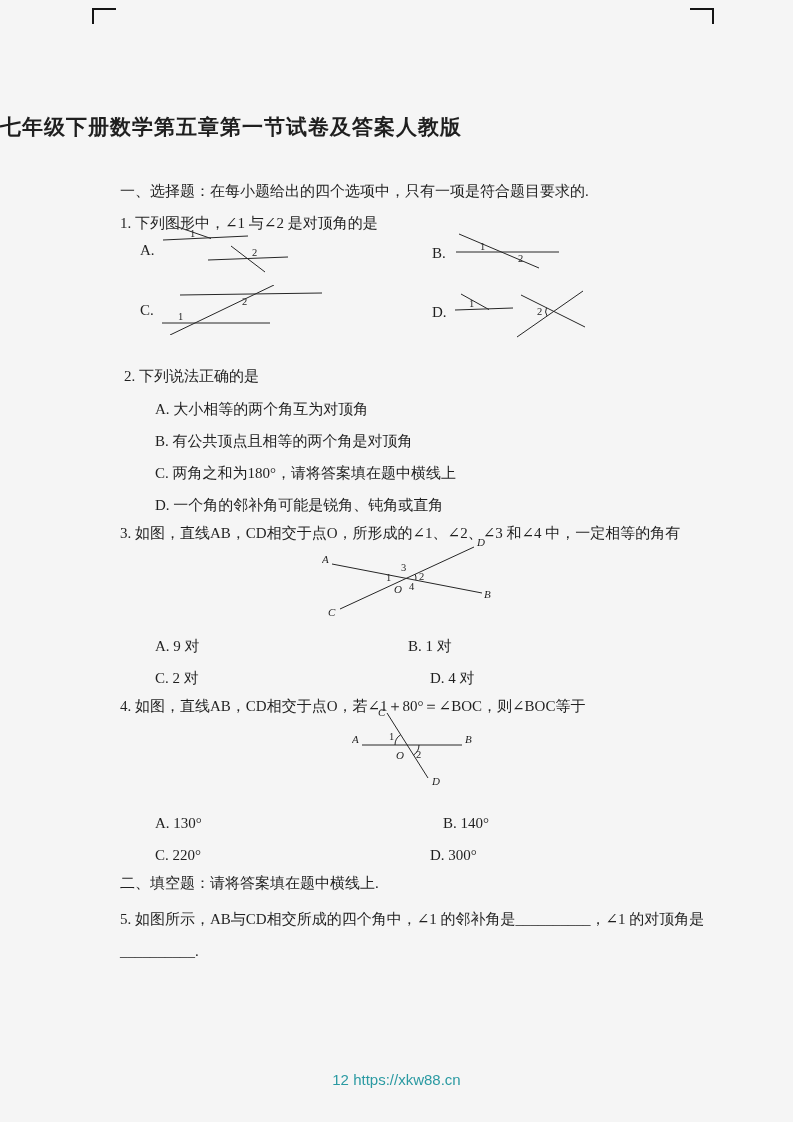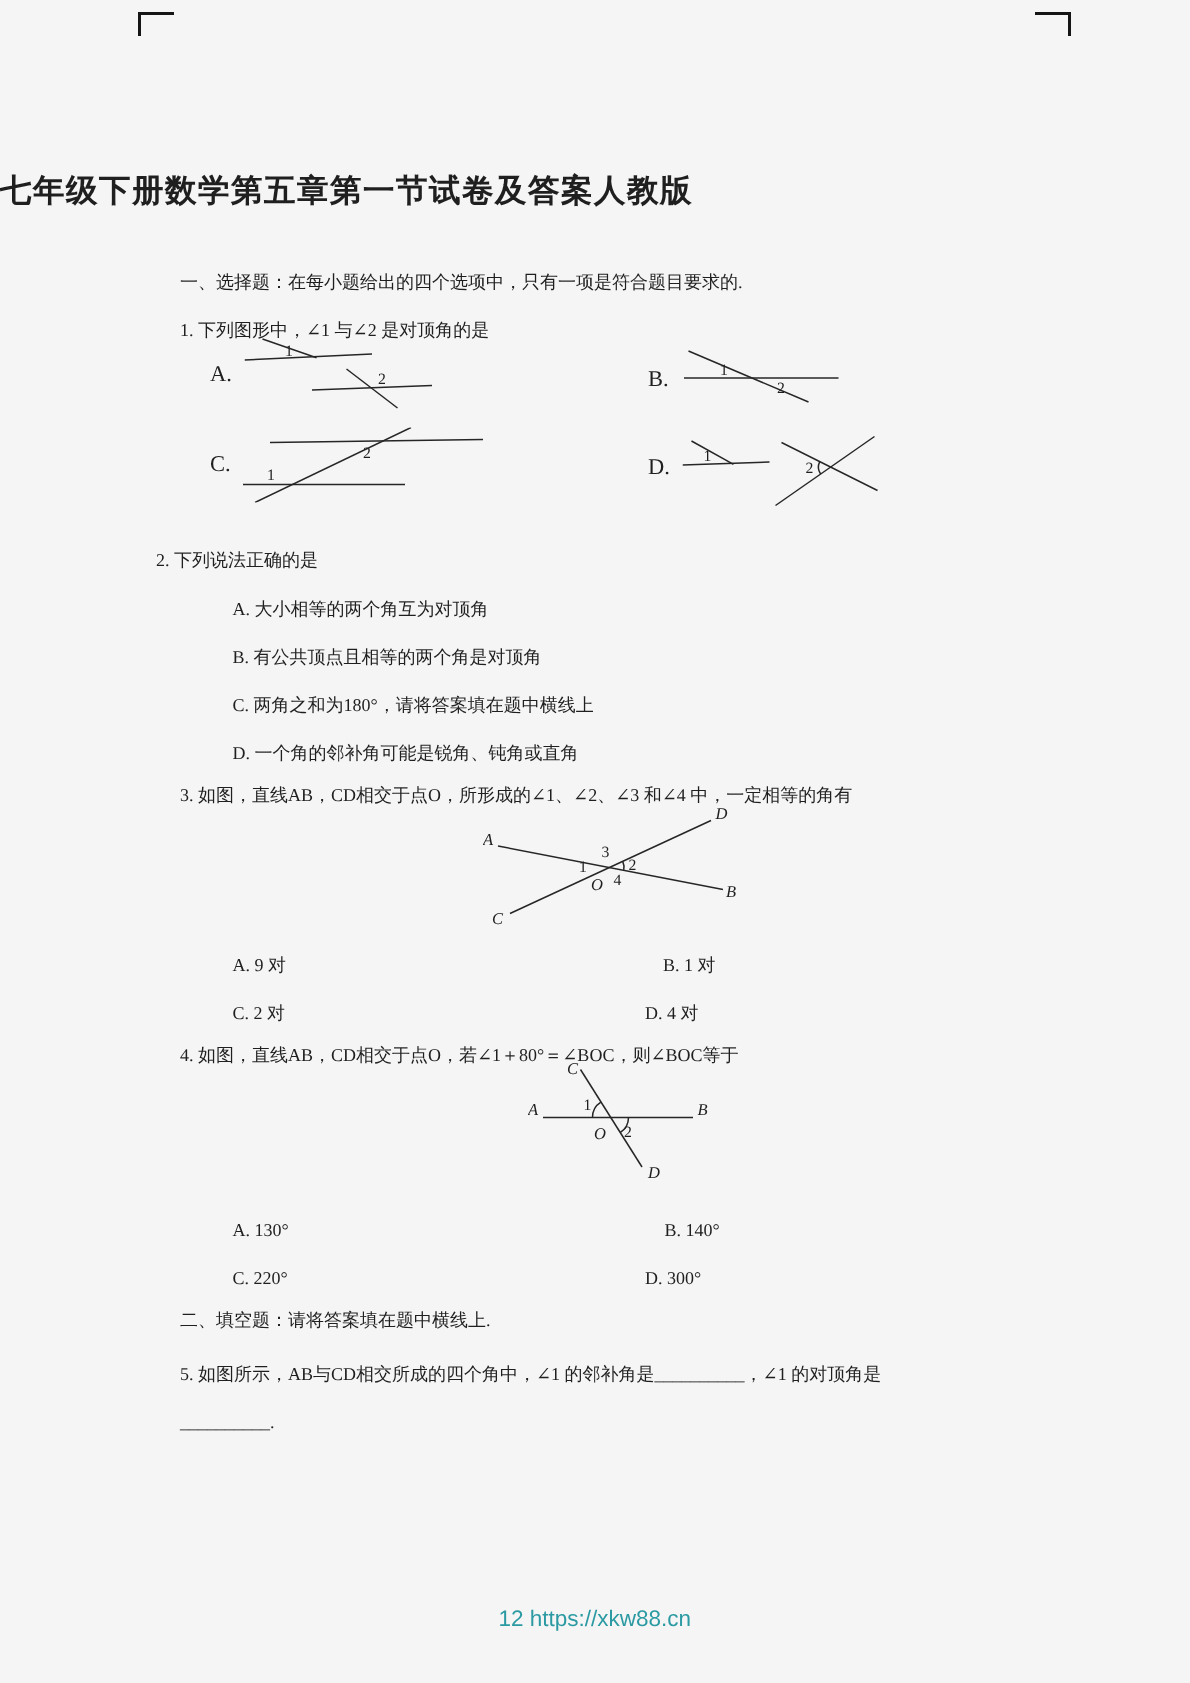--- a/index.html
+++ b/index.html
@@ -8,21 +8,21 @@
     background:#f5f5f5;color:#1f1f1f;
     font-family:"Liberation Serif","DejaVu Serif",serif;
   }
   .crop{position:absolute;top:8px;width:22px;height:14px;border-top:2px solid #151515;}
   .crop.l{left:92px;border-left:2px solid #151515;}
   .crop.r{left:690px;border-right:2px solid #151515;}
   .title{
     position:absolute;top:99px;left:0;width:100%;text-align:left;
     font-size:21px;font-weight:bold;letter-spacing:1px;
   }
-  .line{position:absolute;font-size:12px;white-space:pre;line-height:18px;}
+  .line{position:absolute;font-size:15px;white-space:pre;line-height:18px;}
   .fig{position:absolute;display:flex;align-items:center;gap:8px;}
   .fig-label{font-size:15px;}
   svg line, svg path{stroke:#262626;stroke-width:1;fill:none;}
   svg text{font-size:10.5px;fill:#1f1f1f;font-family:"Liberation Serif","DejaVu Serif",serif;}
   svg text.pt{font-style:italic;font-size:11px;}
   .footer{
     position:absolute;top:1071px;left:0;width:100%;text-align:center;
     font-size:15px;font-family:"Liberation Sans","DejaVu Sans",sans-serif;
   }
   .footer a{text-decoration:none;color:inherit;}
@@ -86,21 +86,21 @@
       <line x1="34" y1="24.6" x2="6" y2="9"></line>
       <line x1="62" y1="52" x2="128" y2="6"></line>
       <line x1="66" y1="10" x2="130" y2="42"></line>
       <path d="M91.5,22.8 A8,8 0 0 0 92.1,31"></path>
     </g>
     <text x="14" y="22">1</text>
     <text x="82" y="30">2</text>
   </svg>
 </div>
 
-<p class="line" style="top:352px;left:104px">2. 下列说法正确的是</p>
+<p class="line" style="top:352px;left:124px">2. 下列说法正确的是</p>
 <p class="line" style="top:385px;left:155px">A. 大小相等的两个角互为对顶角</p>
 <p class="line" style="top:417px;left:155px">B. 有公共顶点且相等的两个角是对顶角</p>
 <p class="line" style="top:449px;left:155px">C. 两角之和为180°，请将答案填在题中横线上</p>
 <p class="line" style="top:481px;left:155px">D. 一个角的邻补角可能是锐角、钝角或直角</p>
 
 <p class="line" style="top:509px;left:120px">3. 如图，直线AB，CD相交于点O，所形成的∠1、∠2、∠3 和∠4 中，一定相等的角有</p>
 
 <div class="fig" style="left:322px;top:534px">
   <svg width="175" height="84" viewBox="0 0 175 84">
     <g>
@@ -114,21 +114,21 @@
     <text class="pt" x="162" y="64">B</text>
     <text x="79" y="37">3</text>
     <text x="64" y="47">1</text>
     <text x="97" y="46">2</text>
     <text x="87" y="56">4</text>
     <text class="pt" x="72" y="59">O</text>
   </svg>
 </div>
 
 <p class="line" style="top:622px;left:155px">A. 9 对</p>
-<p class="line" style="top:622px;left:442px">B. 1 对</p>
+<p class="line" style="top:622px;left:408px">B. 1 对</p>
 <p class="line" style="top:654px;left:155px">C. 2 对</p>
 <p class="line" style="top:654px;left:430px">D. 4 对</p>
 
 <p class="line" style="top:682px;left:120px">4. 如图，直线AB，CD相交于点O，若∠1＋80°＝∠BOC，则∠BOC等于</p>
 
 <div class="fig" style="left:352px;top:703px">
   <svg width="125" height="88" viewBox="0 0 125 88">
     <g>
       <line x1="10" y1="42" x2="110" y2="42"></line>
       <line x1="35" y1="10" x2="76" y2="75"></line>

